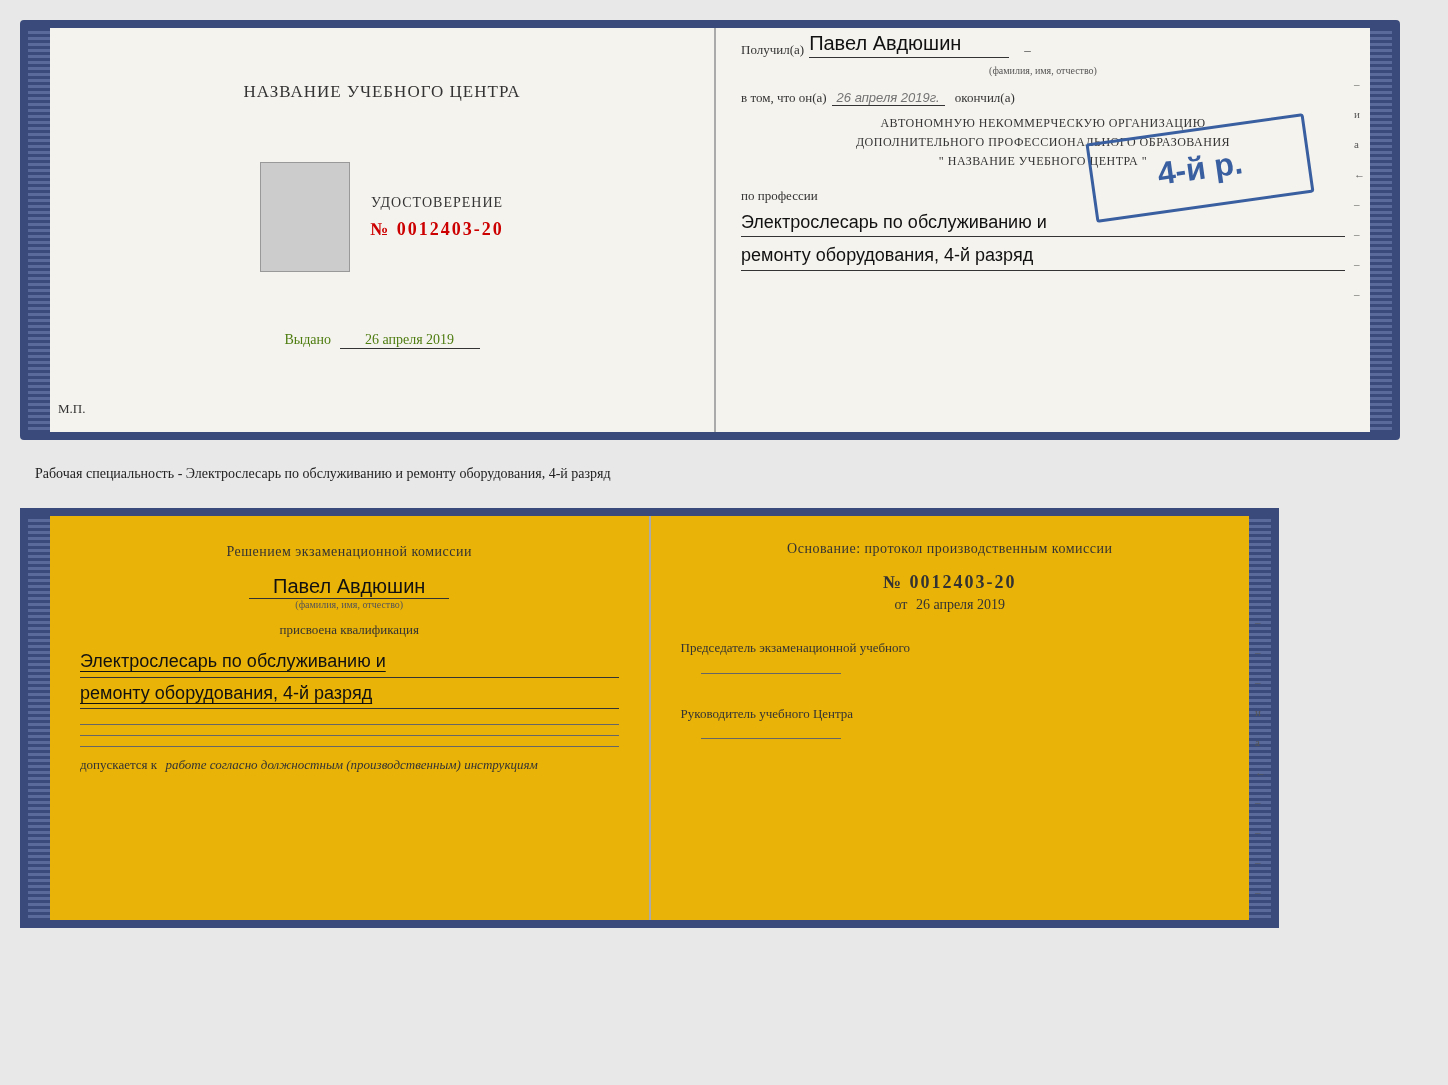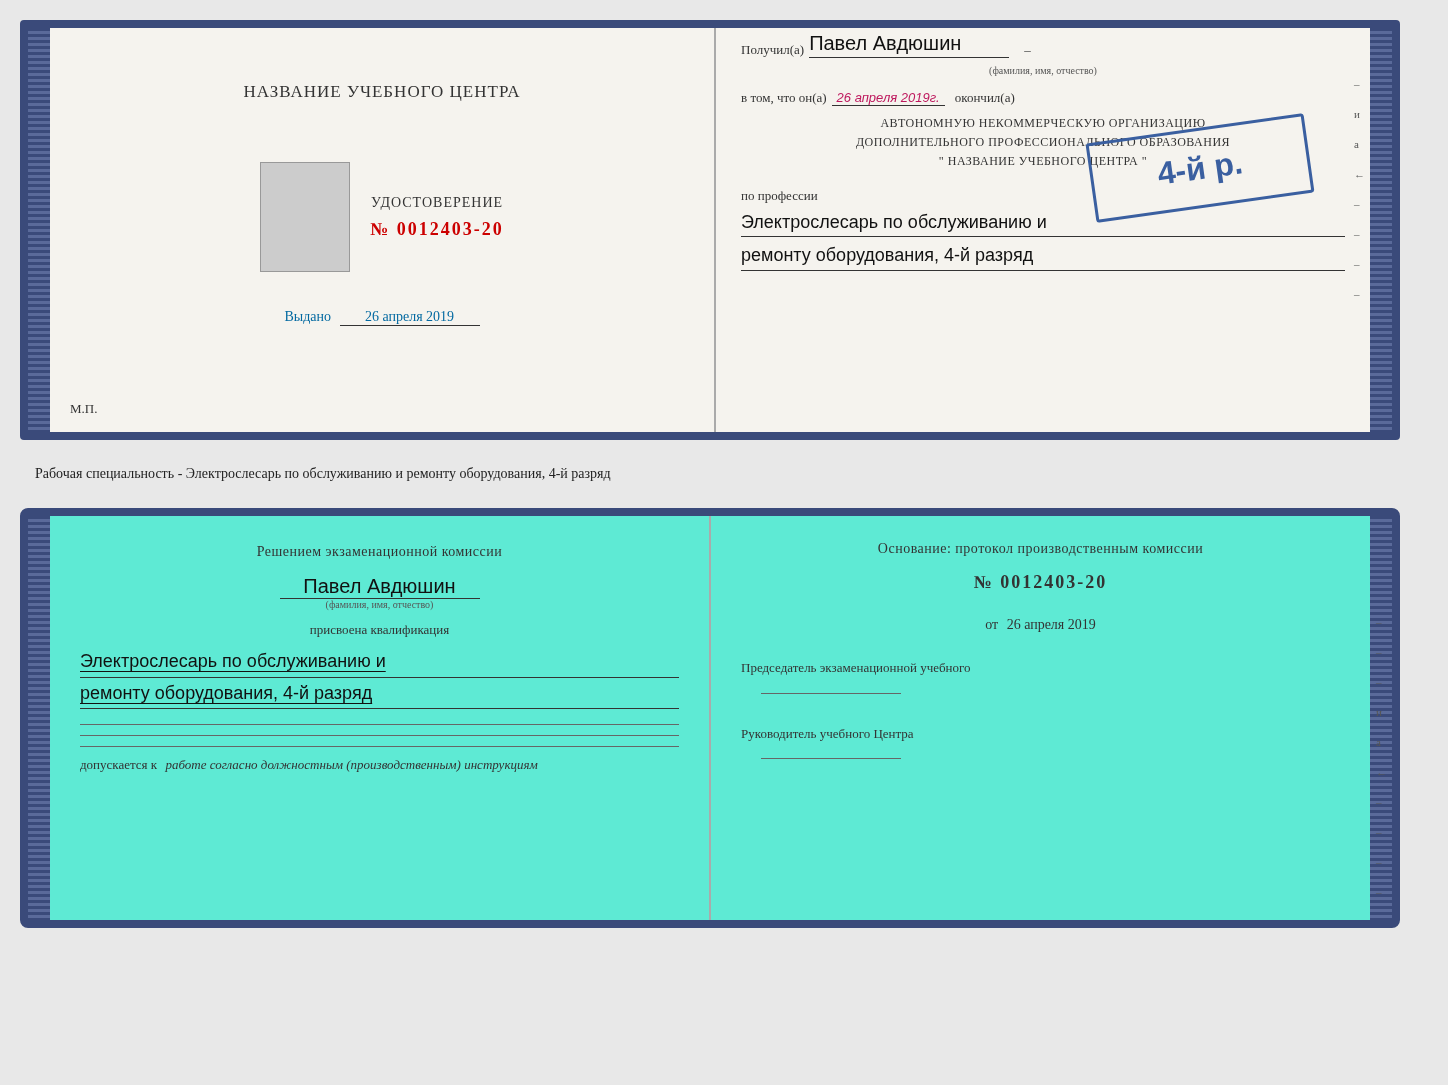--- a/index.html
+++ b/index.html
@@ -115,21 +115,21 @@
     .cert-issued-line {
       display: inline-block;
       border-bottom: 1px solid #333;
       min-width: 140px;
       text-align: center;
     }
 
     .mp-label {
       position: absolute;
       bottom: 15px;
-      left: 20px;
+      left: 8px;
       font-size: 13px;
       color: #333;
     }
 
     
     .right-received-line {
       display: flex;
       align-items: flex-end;
       gap: 5px;
       margin-bottom: 5px;
@@ -167,21 +167,21 @@
       align-items: center;
       gap: 5px;
       font-size: 13px;
       color: #333;
     }
 
     .date-handwritten {
       font-family: 'Comic Sans MS', cursive, sans-serif;
       font-style: italic;
       font-size: 13px;
-      color: #be185d;
+      color: #737373;
     }
 
     .stamp-overlay {
       position: absolute;
       top: 100px;
       right: 60px;
       width: 220px;
       height: 80px;
       border: 3px solid #3a5fa0;
       border-radius: 3px;
@@ -245,24 +245,24 @@
     .middle-text {
       padding: 8px 15px;
       font-size: 14px;
       color: #222;
       width: 1380px;
     }
 
     
     .document-bottom {
       display: flex;
-      background: #5eead4;
+      background: #eab308;
       border: 8px solid #3a4a7a;
-      border-radius: 8px;
-      width: 1380px;
+      border-radius: 0;
+      width: 1259px;
       min-height: 420px;
       position: relative;
       overflow: hidden;
     }
 
     .bottom-left-page {
       flex: 1;
       padding: 25px 30px 20px 30px;
       border-right: 2px solid #aaa;
       display: flex;
@@ -355,21 +355,21 @@
       color: #333;
       text-align: center;
       margin-top: 15px;
       letter-spacing: 2px;
     }
 
     .protocol-date {
       font-size: 14px;
       color: #333;
       text-align: center;
-      margin-top: 24px;
+      margin-top: 4px;
     }
 
     .signature-section {
       margin-top: 25px;
     }
 
     .sig-label {
       font-size: 13px;
       color: #333;
       line-height: 1.5;
@@ -406,21 +406,21 @@
       <div class="left-title">НАЗВАНИЕ УЧЕБНОГО ЦЕНТРА</div>
 
       <div class="left-cert-block">
         <div class="photo-placeholder"></div>
         <div class="cert-info">
           <div class="cert-label">УДОСТОВЕРЕНИЕ</div>
           <div class="cert-number">№ 0012403-20</div>
         </div>
       </div>
 
-      <div style="margin-top: 37px; font-size: 14px; color: #0369a1;">
+      <div style="margin-top: 60px; font-size: 14px; color: #4d7c0f;">
         <span>Выдано</span>
         <span class="cert-issued-line" style="font-family: 'Comic Sans MS', cursive; margin-left: 5px;">26 апреля 2019</span>
       </div>
 
       <div class="mp-label">М.П.</div>
     </div>
 
     <div class="doc-right-page">
 
       <div class="right-received-line">

